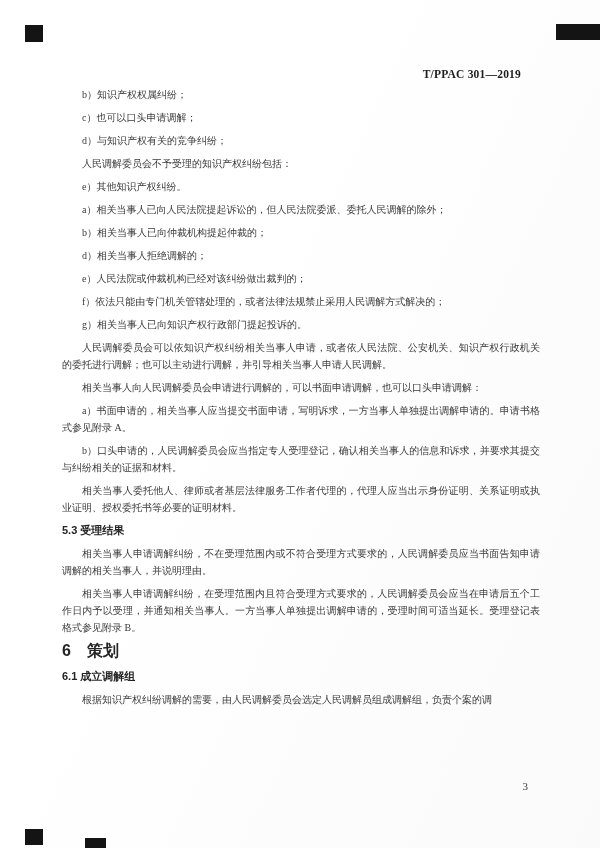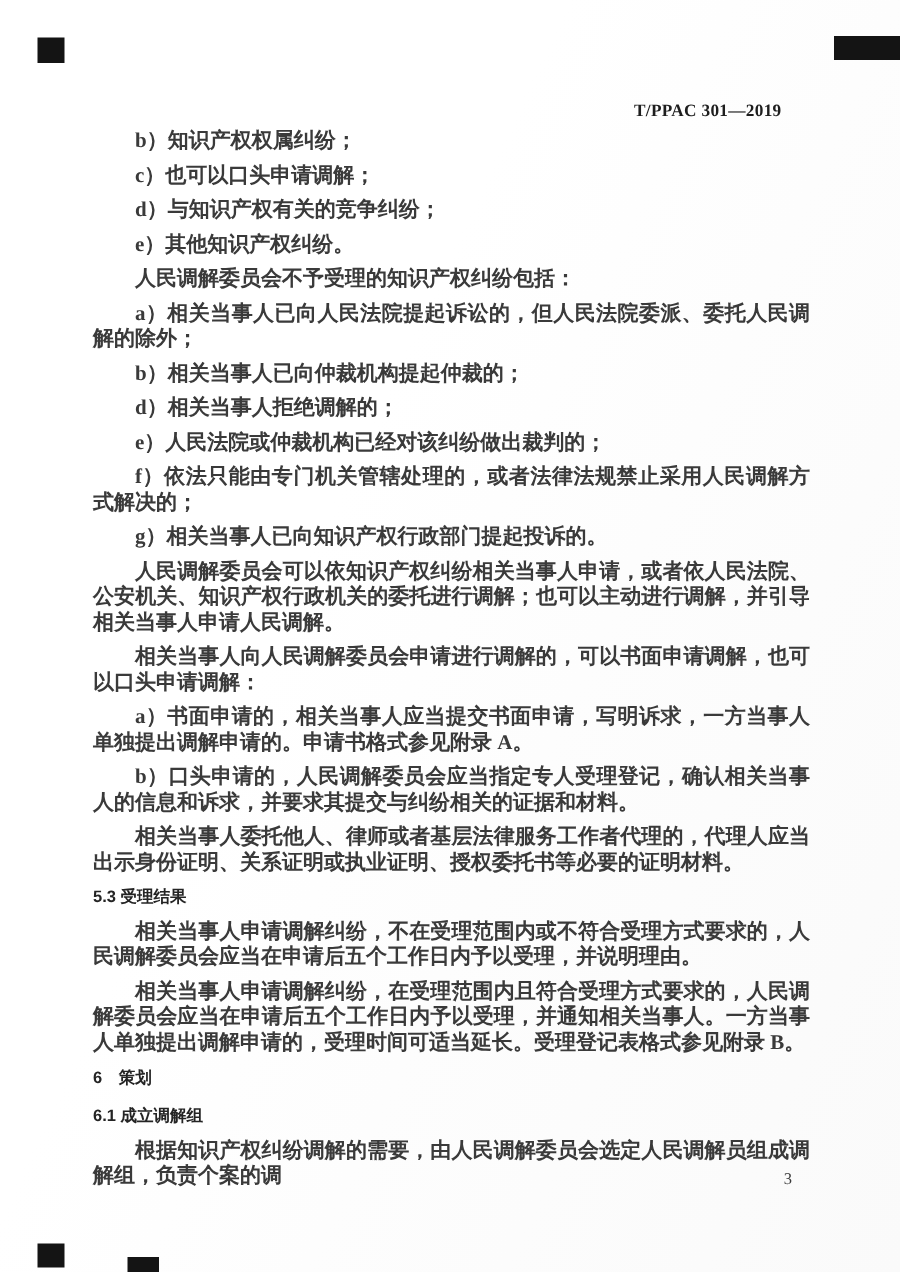--- a/index.html
+++ b/index.html
@@ -38,41 +38,40 @@
     letter-spacing: 0.2px;
   }
   .doc-body {
     position: absolute;
     top: 86px;
     left: 62px;
     width: 478px;
   }
   .blk {
     margin: 0 0 6px 0;
-    font-size: 14px;
+    font-size: 10px;
     line-height: 17px;
     text-align: justify;
     text-indent: 2em;
     color: #3a3a3a;
-    font-weight: bold;
   }
   .blk.h1, .blk.h2 {
     font-family: "Liberation Sans", "DejaVu Sans", sans-serif;
     font-weight: bold;
     text-indent: 0;
     text-align: left;
     color: #242424;
   }
   .blk.h2 {
     font-size: 11px;
     line-height: 17px;
     margin: 4px 0 6px 0;
   }
   .blk.h1 {
-    font-size: 11px;
+    font-size: 16px;
     line-height: 18px;
     margin: 4px 0 8px 0;
   }
   .page-number {
     position: absolute;
     top: 780px;
     right: 72px;
     font-size: 11px;
     color: #3a3a3a;
     font-family: "Liberation Serif", "DejaVu Serif", serif;
@@ -86,35 +85,35 @@
   <div class="scan-mark mark-tr"></div>
   <div class="scan-mark mark-bl"></div>
   <div class="scan-mark mark-bb"></div>
 
   <div class="doc-header">T/PPAC 301—2019</div>
 
   <main class="doc-body" id="doc-body">
       <p class="blk item">b）知识产权权属纠纷；</p>
       <p class="blk item">c）也可以口头申请调解；</p>
       <p class="blk item">d）与知识产权有关的竞争纠纷；</p>
+      <p class="blk para">人民调解委员会不予受理的知识产权纠纷包括：</p>
       <p class="blk item">e）其他知识产权纠纷。</p>
-      <p class="blk para">人民调解委员会不予受理的知识产权纠纷包括：</p>
       <p class="blk item">a）相关当事人已向人民法院提起诉讼的，但人民法院委派、委托人民调解的除外；</p>
       <p class="blk item">b）相关当事人已向仲裁机构提起仲裁的；</p>
       <p class="blk item">d）相关当事人拒绝调解的；</p>
       <p class="blk item">e）人民法院或仲裁机构已经对该纠纷做出裁判的；</p>
       <p class="blk item">f）依法只能由专门机关管辖处理的，或者法律法规禁止采用人民调解方式解决的；</p>
       <p class="blk item">g）相关当事人已向知识产权行政部门提起投诉的。</p>
       <p class="blk para">人民调解委员会可以依知识产权纠纷相关当事人申请，或者依人民法院、公安机关、知识产权行政机关的委托进行调解；也可以主动进行调解，并引导相关当事人申请人民调解。</p>
       <p class="blk para">相关当事人向人民调解委员会申请进行调解的，可以书面申请调解，也可以口头申请调解：</p>
       <p class="blk para">a）书面申请的，相关当事人应当提交书面申请，写明诉求，一方当事人单独提出调解申请的。申请书格式参见附录 A。</p>
       <p class="blk para">b）口头申请的，人民调解委员会应当指定专人受理登记，确认相关当事人的信息和诉求，并要求其提交与纠纷相关的证据和材料。</p>
       <p class="blk para">相关当事人委托他人、律师或者基层法律服务工作者代理的，代理人应当出示身份证明、关系证明或执业证明、授权委托书等必要的证明材料。</p>
       <p class="blk h2">5.3 受理结果</p>
-      <p class="blk para">相关当事人申请调解纠纷，不在受理范围内或不符合受理方式要求的，人民调解委员会应当在申请后五个工作日内予以受理，并说明理由。</p>
+      <p class="blk para">相关当事人申请调解纠纷，不在受理范围内或不符合受理方式要求的，人民调解委员应当书面告知申请调解的相关当事人，并说明理由。</p>
       <p class="blk para">相关当事人申请调解纠纷，在受理范围内且符合受理方式要求的，人民调解委员会应当在申请后五个工作日内予以受理，并通知相关当事人。一方当事人单独提出调解申请的，受理时间可适当延长。受理登记表格式参见附录 B。</p>
       <p class="blk h1">6　策划</p>
       <p class="blk h2">6.1 成立调解组</p>
       <p class="blk para">根据知识产权纠纷调解的需要，由人民调解委员会选定人民调解员组成调解组，负责个案的调</p>
     </main>
 
   <div class="page-number">3</div>
 </div>
 
 </body></html>

